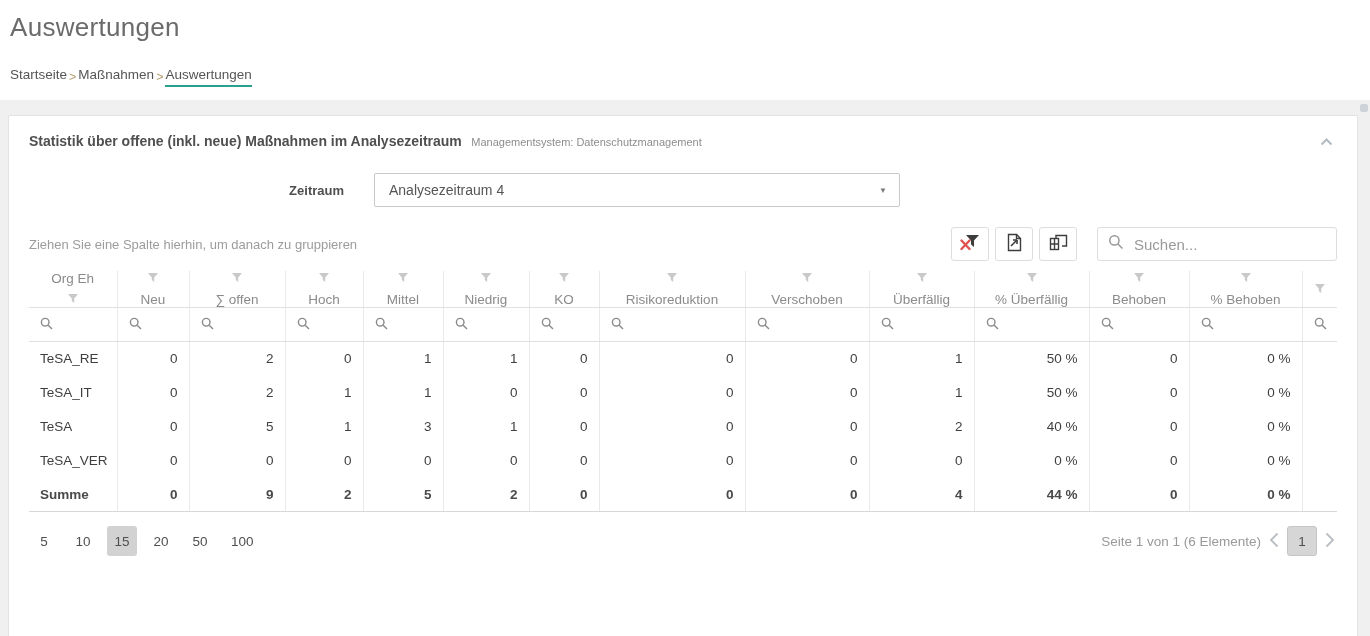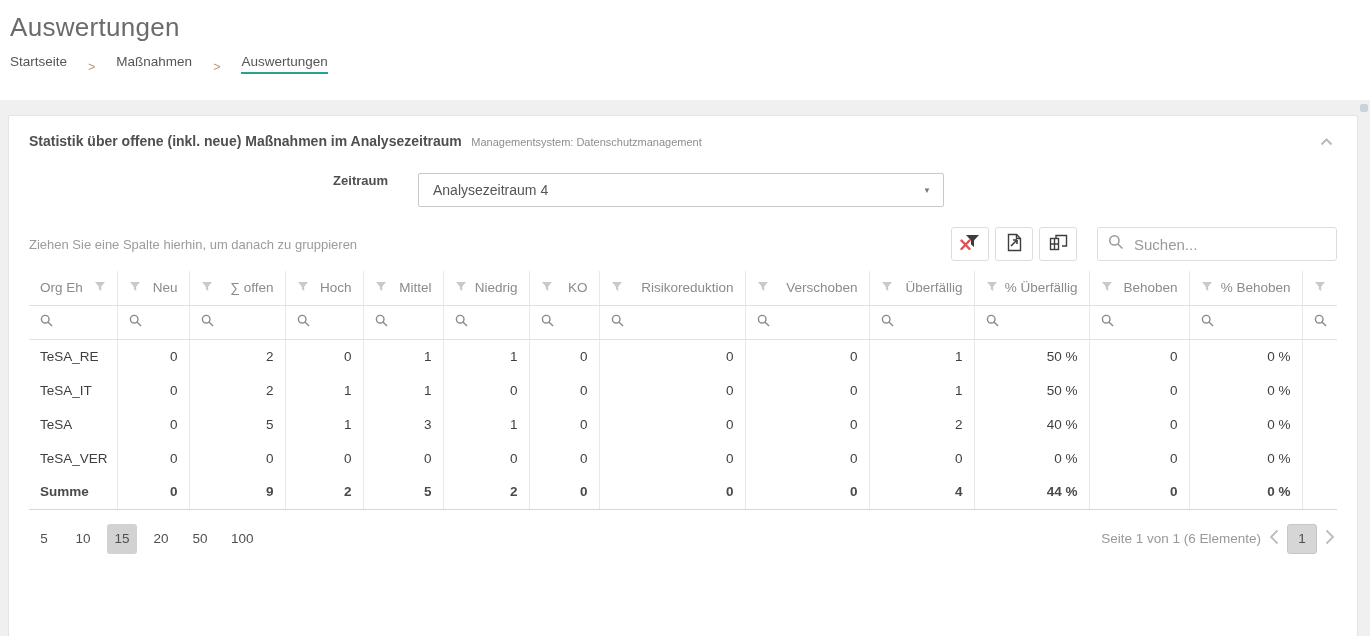--- a/index.html
+++ b/index.html
@@ -2,36 +2,36 @@
 <html><head>
 <meta charset="utf-8">
 <style>
   * { box-sizing: border-box; }
   body { margin:0; width:1370px; height:636px; overflow:hidden; background:#fff;
          font-family:"Liberation Sans", sans-serif; }
 
   
   .topbar { height:82px; background:#fff; padding:12px 0 0 10px; }
   .page-title { margin:0; font-size:26px; font-weight:400; color:#6b6b6b; letter-spacing:.3px; }
-  .breadcrumb { margin-top:11px; font-size:13.5px; display:flex; align-items:flex-end; gap:21px; }
+  .breadcrumb { margin-top:24px; font-size:13.5px; display:flex; align-items:center; gap:2px; }
   .bc-item { color:#555; text-decoration:none; padding-bottom:3px; border-bottom:2px solid transparent; cursor:pointer; }
   .bc-item.active { border-bottom-color:#2aa08e; }
   .bc-sep { color:#b09d6e; font-size:12.5px; }
 
   
   .main { background:#f0f0f1; height:625px; padding:15px 12px 8px 8px; position:relative;margin-top:18px; }
   .scroll-thumb { position:absolute; top:4px; right:2px; width:8px; height:8px; background:#ccd2da; border-radius:2px; }
 
   .panel { background:#fff; border:1px solid #e3e3e3; border-radius:2px; height:100%; position:relative; }
   .panel-head { display:flex; justify-content:space-between; align-items:flex-start; padding:16px 20px 0 20px; }
   .panel-title { font-weight:bold; font-size:14px; color:#4f4f4f; }
   .panel-subtitle { font-size:11px; color:#8d8d8d; margin-left:5px; }
   .collapse-btn { background:none; border:none; padding:2px 4px; cursor:pointer; }
 
-  .zeitraum-row { display:flex; align-items:flex-start; margin-top:22px;padding-left:44px; }
+  .zeitraum-row { display:flex; align-items:center; margin-top:22px; }
   .z-label { width:335px; text-align:right; font-weight:bold; font-size:13px; color:#4f4f4f; }
   .select { margin-left:30px; width:526px; height:34px; border:1px solid #c9c9c9; border-radius:2px;
             display:flex; align-items:center; justify-content:space-between; padding:0 12px 0 14px;
             font-size:14px; color:#555; background:#fff; cursor:pointer; }
   .caret { font-size:8px; color:#7a7a7a; }
 
   .grid-toolbar { display:flex; align-items:center; margin:20px 20px 10px 20px; }
   .group-hint { color:#9c9c9c; font-size:13px; flex:1; }
   .tool-btn { width:38px; height:34px; border:1px solid #ddd; border-radius:3px; background:#fff;
               display:inline-flex; align-items:center; justify-content:center; margin-left:6px; cursor:pointer; }
@@ -41,21 +41,21 @@
                   font-family:inherit; background:transparent; }
   .search input::placeholder { color:#9a9a9a; }
 
   .grid { margin:0 20px; }
   table { border-collapse:collapse; width:100%; table-layout:fixed; }
   th, td { border-right:1px solid #e9e9e9; height:34px; padding:0 11px; font-size:13.5px;
            white-space:nowrap; overflow:hidden; font-weight:400; }
   th:last-child, td:last-child { border-right:none; }
   tr.cap th { color:#8b8b8b; border-bottom:1px solid #e0e0e0; }
   tr.flt th { border-bottom:1px solid #e0e0e0; }
-  .hcell { display:flex; align-items:center; justify-content:space-between; gap:6px; }
+  .hcell { display:flex; align-items:center; justify-content:space-between; gap:6px;flex-direction:column; }
   .hcell .cap { overflow:hidden; text-overflow:ellipsis; }
   .fcell { display:flex; align-items:center; }
   tbody td { color:#3f3f3f; text-align:right; }
   tbody td.org { text-align:left; }
   tr.total td { font-weight:bold; color:#4a4a4a; border-bottom:1px solid #d8d8d8; }
 
   .pager { display:flex; align-items:center; justify-content:space-between; margin:14px 20px 0 20px; }
   .sizes { display:flex; gap:9px; }
   .psize { min-width:30px; height:30px; display:flex; align-items:center; justify-content:center;
            font-size:13.5px; color:#4f4f4f; border-radius:3px; cursor:pointer; padding:0 7px; }

